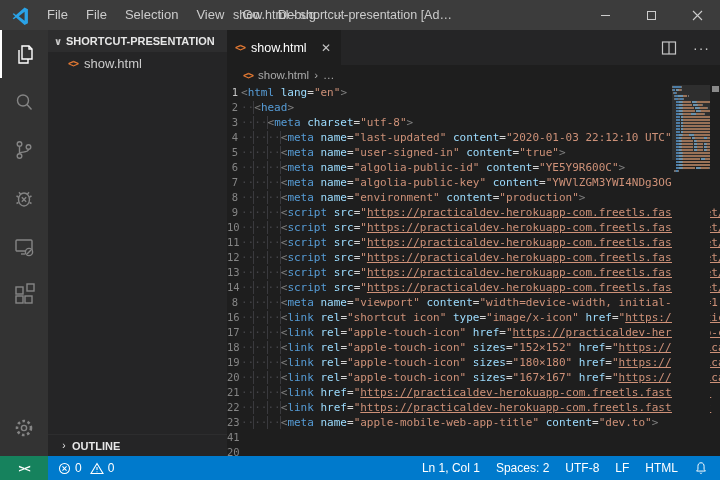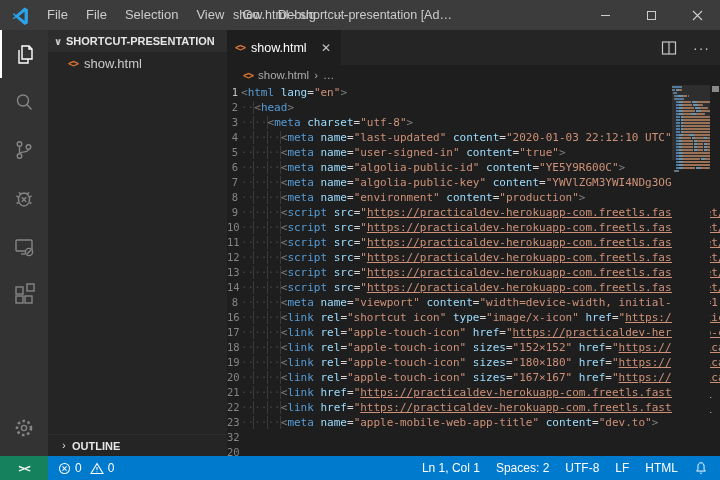--- a/index.html
+++ b/index.html
@@ -233,21 +233,21 @@
           <div class="gutter-num">14</div>
           <div class="gutter-num">8</div>
           <div class="gutter-num">16</div>
           <div class="gutter-num">17</div>
           <div class="gutter-num">18</div>
           <div class="gutter-num">19</div>
           <div class="gutter-num">20</div>
           <div class="gutter-num">21</div>
           <div class="gutter-num">22</div>
           <div class="gutter-num">23</div>
-          <div class="gutter-num">32</div>
+          <div class="gutter-num">41</div>
           <div class="gutter-num">20</div>
         </div>
       <div class="code-lines" id="code-lines">
           <div class="code-line"><span class="tk-p">&lt;</span><span class="tk-t">html</span><span class="tk-x"> </span><span class="tk-a">lang</span><span class="tk-o">=</span><span class="tk-s">"en"</span><span class="tk-p">&gt;</span></div>
           <div class="code-line"><span class="tk-w">··</span><span class="tk-p">&lt;</span><span class="tk-t">head</span><span class="tk-p">&gt;</span></div>
           <div class="code-line"><span class="tk-w">····</span><span class="tk-p">&lt;</span><span class="tk-t">meta</span><span class="tk-x"> </span><span class="tk-a">charset</span><span class="tk-o">=</span><span class="tk-s">"utf-8"</span><span class="tk-p">&gt;</span></div>
           <div class="code-line"><span class="tk-w">······</span><span class="tk-p">&lt;</span><span class="tk-t">meta</span><span class="tk-x"> </span><span class="tk-a">name</span><span class="tk-o">=</span><span class="tk-s">"last-updated"</span><span class="tk-x"> </span><span class="tk-a">content</span><span class="tk-o">=</span><span class="tk-s">"2020-01-03 22:12:10 UTC"</span><span class="tk-p">&gt;</span></div>
           <div class="code-line"><span class="tk-w">······</span><span class="tk-p">&lt;</span><span class="tk-t">meta</span><span class="tk-x"> </span><span class="tk-a">name</span><span class="tk-o">=</span><span class="tk-s">"user-signed-in"</span><span class="tk-x"> </span><span class="tk-a">content</span><span class="tk-o">=</span><span class="tk-s">"true"</span><span class="tk-p">&gt;</span></div>
           <div class="code-line"><span class="tk-w">······</span><span class="tk-p">&lt;</span><span class="tk-t">meta</span><span class="tk-x"> </span><span class="tk-a">name</span><span class="tk-o">=</span><span class="tk-s">"algolia-public-id"</span><span class="tk-x"> </span><span class="tk-a">content</span><span class="tk-o">=</span><span class="tk-s">"YE5Y9R600C"</span><span class="tk-p">&gt;</span></div>
           <div class="code-line"><span class="tk-w">······</span><span class="tk-p">&lt;</span><span class="tk-t">meta</span><span class="tk-x"> </span><span class="tk-a">name</span><span class="tk-o">=</span><span class="tk-s">"algolia-public-key"</span><span class="tk-x"> </span><span class="tk-a">content</span><span class="tk-o">=</span><span class="tk-s">"YWVlZGM3YWI4NDg3OGQ5"</span></div>

